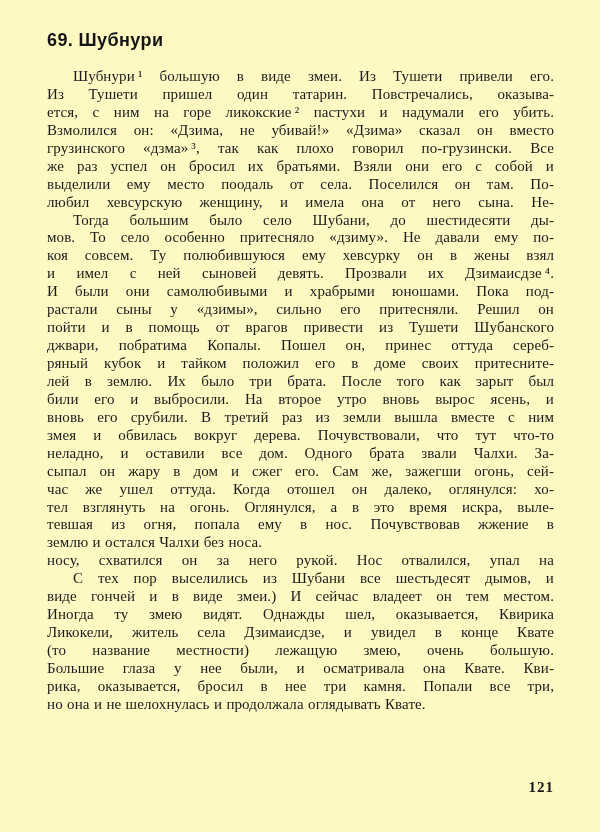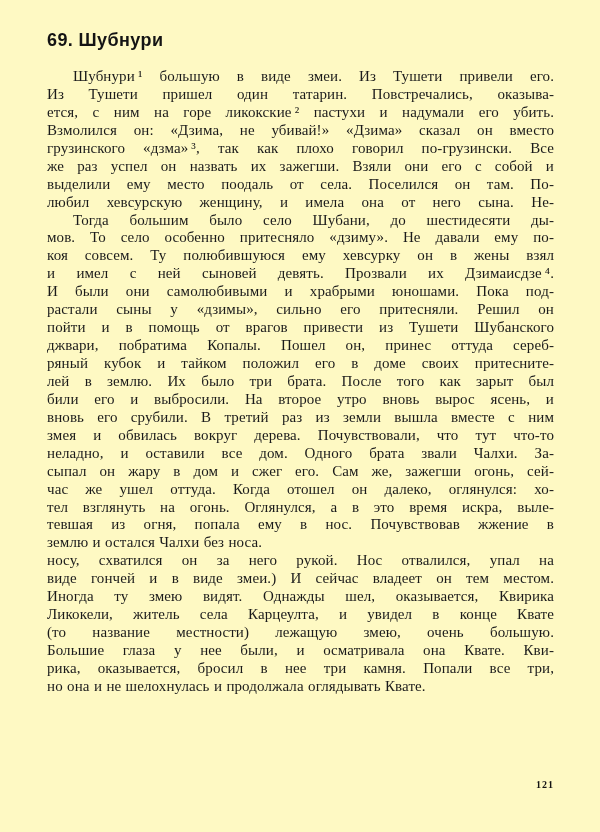--- a/index.html
+++ b/index.html
@@ -52,40 +52,40 @@
   .line.last {
     text-align-last: left;
   }
   .pagenum {
     position: absolute;
     left: 47px;
     top: 779px;
     width: 507px;
     text-align: right;
     font-family: "Liberation Serif", serif;
-    font-size: 10px;
+    font-size: 15px;
     font-weight: 600;
     letter-spacing: 1px;
     color: #141414;
   }
 </style>
 </head>
 <body>
 
 <div class="page">
   <h1 class="heading">69. Шубнури</h1>
 
   <div class="story">
       <div class="para">
         <div class="line first">Шубнури ¹ большую в виде змеи. Из Тушети привели его.</div>
         <div class="line">Из Тушети пришел один татарин. Повстречались, оказыва-</div>
         <div class="line">ется, с ним на горе ликокские ² пастухи и надумали его убить.</div>
         <div class="line">Взмолился он: «Дзима, не убивай!» «Дзима» сказал он вместо</div>
         <div class="line">грузинского «дзма» ³, так как плохо говорил по-грузински. Все</div>
-        <div class="line">же раз успел он назвать их зажегши. Взяли они его с собой и</div>
+        <div class="line">же раз успел он бросил их братьями. Взяли они его с собой и</div>
         <div class="line">выделили ему место поодаль от села. Поселился он там. По-</div>
         <div class="line">любил хевсурскую женщину, и имела она от него сына. Не-</div>
       </div>
       <div class="para">
         <div class="line first">Тогда большим было село Шубани, до шестидесяти ды-</div>
         <div class="line">мов. То село особенно притесняло «дзиму». Не давали ему по-</div>
         <div class="line">коя совсем. Ту полюбившуюся ему хевсурку он в жены взял</div>
         <div class="line">и имел с ней сыновей девять. Прозвали их Дзимаисдзе ⁴.</div>
         <div class="line">И были они самолюбивыми и храбрыми юношами. Пока под-</div>
         <div class="line">растали сыны у «дзимы», сильно его притесняли. Решил он</div>
@@ -98,23 +98,24 @@
         <div class="line">змея и обвилась вокруг дерева. Почувствовали, что тут что-то</div>
         <div class="line">неладно, и оставили все дом. Одного брата звали Чалхи. За-</div>
         <div class="line">сыпал он жару в дом и сжег его. Сам же, зажегши огонь, сей-</div>
         <div class="line">час же ушел оттуда. Когда отошел он далеко, оглянулся: хо-</div>
         <div class="line">тел взглянуть на огонь. Оглянулся, а в это время искра, выле-</div>
         <div class="line">тевшая из огня, попала ему в нос. Почувствовав жжение в</div>
         <div class="line last">землю и остался Чалхи без носа.</div>
         <div class="line">носу, схватился он за него рукой. Нос отвалился, упал на</div>
       </div>
       <div class="para">
+        <div class="line first">С тех пор выселились из Шубани все шестьдесят дымов, и</div>
         <div class="line">виде гончей и в виде змеи.) И сейчас владеет он тем местом.</div>
         <div class="line">Иногда ту змею видят. Однажды шел, оказывается, Квирика</div>
-        <div class="line">Ликокели, житель села Карцеулта, и увидел в конце Квате</div>
+        <div class="line">Ликокели, житель села Дзимаисдзе, и увидел в конце Квате</div>
         <div class="line">(то название местности) лежащую змею, очень большую.</div>
         <div class="line">Большие глаза у нее были, и осматривала она Квате. Кви-</div>
         <div class="line">рика, оказывается, бросил в нее три камня. Попали все три,</div>
         <div class="line last">но она и не шелохнулась и продолжала оглядывать Квате.</div>
       </div>
     </div>
 
   <div class="pagenum">121</div>
 </div>
 

